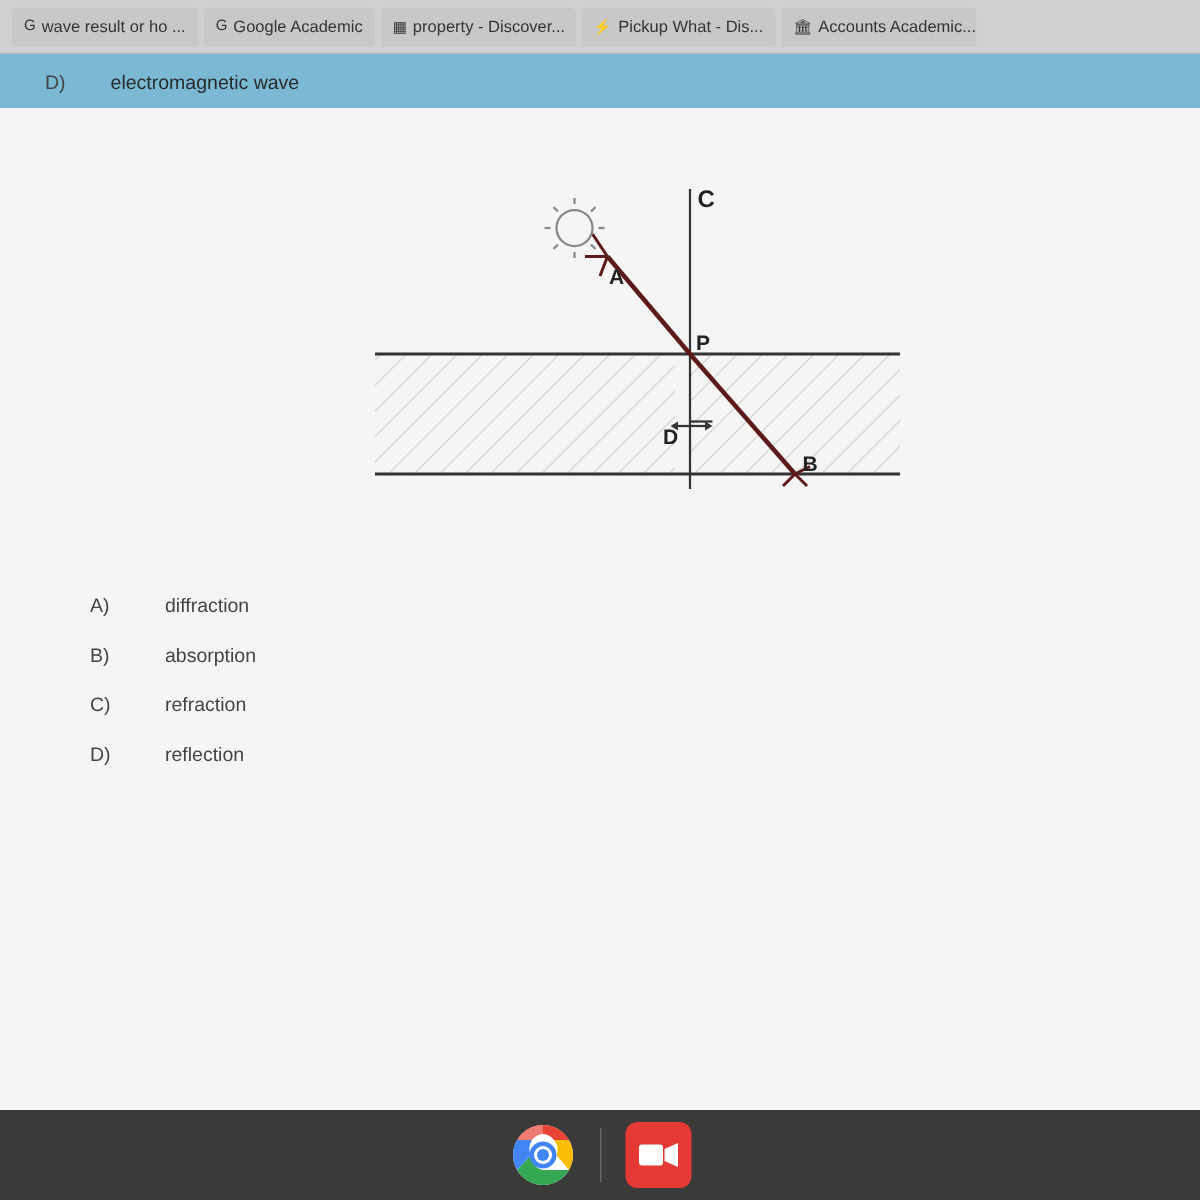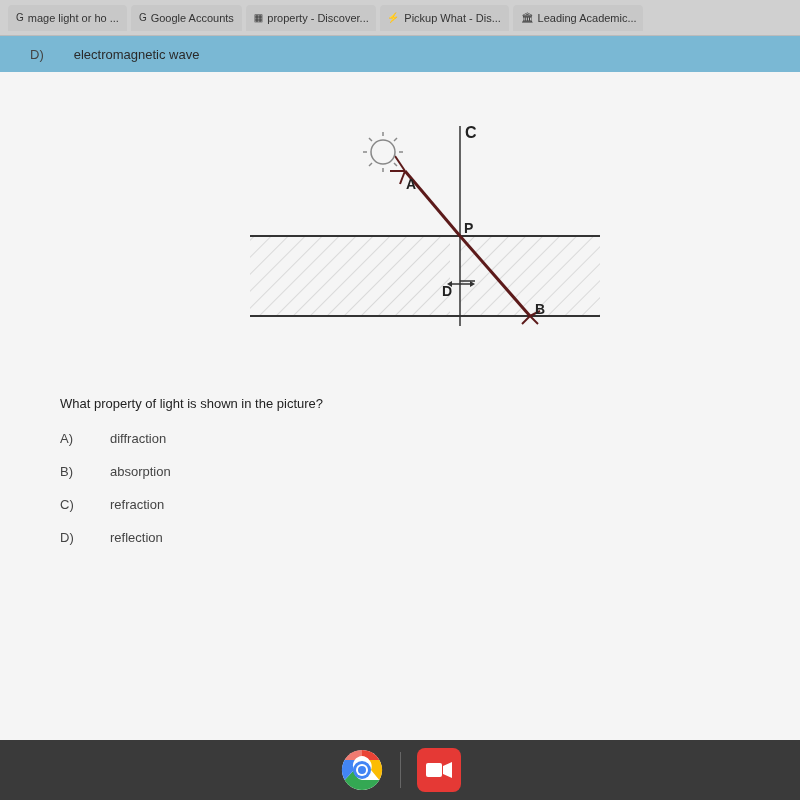--- a/index.html
+++ b/index.html
@@ -155,37 +155,37 @@
       height: 36px;
       background: #666;
     }
   </style>
 </head>
 <body>
 
 <div class="browser-bar">
   <div class="tab">
     <span class="tab-icon">G</span>
-    <span>mage light or ho ...</span>
+    <span>wave result or ho ...</span>
   </div>
   <div class="tab">
     <span class="tab-icon">G</span>
-    <span>Google Accounts</span>
+    <span>Google Academic</span>
   </div>
   <div class="tab">
     <span class="tab-icon">▦</span>
     <span>property - Discover...</span>
   </div>
   <div class="tab">
     <span class="tab-icon">⚡</span>
     <span>Pickup What - Dis...</span>
   </div>
   <div class="tab">
     <span class="tab-icon">🏛</span>
-    <span>Leading Academic...</span>
+    <span>Accounts Academic...</span>
   </div>
 </div>
 
 <div class="page">
 
   <div class="highlighted-row">
     <span class="row-letter">D)</span>
     <span class="row-label">electromagnetic wave</span>
   </div>
 
@@ -245,21 +245,20 @@
 
         <text x="345" y="218" font-size="14" font-weight="bold" fill="#222" font-family="Arial">B</text>
 
         <line x1="262" y1="188" x2="280" y2="188" stroke="#333" stroke-width="1.5"></line>
         <polygon points="262,185 262,191 257,188" fill="#333"></polygon>
         <polygon points="280,185 280,191 285,188" fill="#333"></polygon>
       </svg>
     </div>
 
     <div class="question-section">
-      <div class="question-text">What property of light is shown in the picture?</div>
 
       <div class="answer-row">
         <span class="answer-letter">A)</span>
         <span class="answer-text">diffraction</span>
       </div>
       <div class="answer-row">
         <span class="answer-letter">B)</span>
         <span class="answer-text">absorption</span>
       </div>
       <div class="answer-row">

